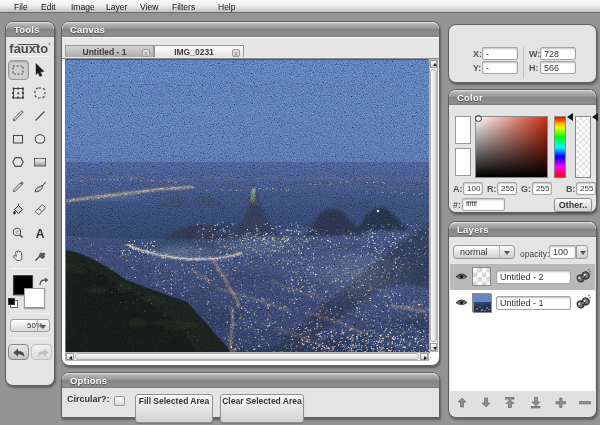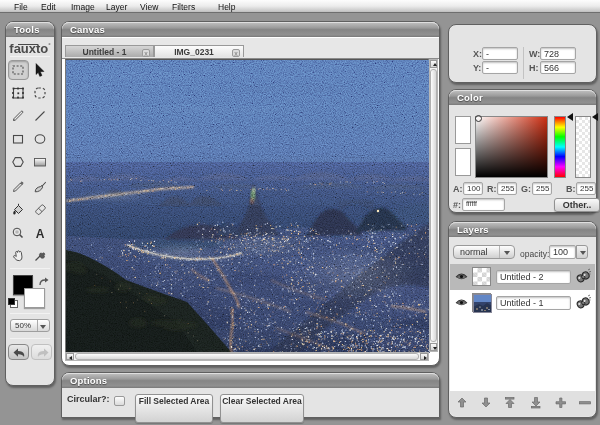--- a/index.html
+++ b/index.html
@@ -22,21 +22,21 @@
 #logo { position:absolute; top:19px; left:0; width:100%; text-align:center;
   font-family:"Liberation Sans",sans-serif; font-size:13px; font-weight:bold; color:#4a4a4a; letter-spacing:0; }
 #ovl { position:absolute; left:12px; top:2.5px; width:20px; height:1.5px; background:#4a4a4a; }
 #logo sup { font-size:6px; vertical-align:6px; }
 .tsep { position:absolute; left:4px; right:4px; height:1px; background:#c9c9c9; border-bottom:1px solid #f2f2f2; }
 #selTool { position:absolute; left:2px; top:38px; width:21px; height:20px; background:#d0d0d0;
   border:1px solid #999; border-radius:4px; box-shadow:inset 0 1px 2px rgba(0,0,0,0.25); }
 
 #fgsw { position:absolute; left:7px; top:253px; width:20px; height:20px; background:#000; border:1px solid #444; box-shadow:0 1px 1px rgba(0,0,0,0.3); }
 #bgsw { position:absolute; left:18px; top:266px; width:21px; height:20px; background:#fff; border:1px solid #9a9a9a; box-shadow:0 1px 1px rgba(0,0,0,0.3); }
-#zoomdd { position:absolute; left:4px; top:297px; width:40px; height:13px; background:linear-gradient(#fff,#d8d8d8); border:1px solid #9e9e9e; border-radius:3px; font-size:8px; color:#333; line-height:12px; padding-left:4px; }
+#zoomdd { position:absolute; left:4px; top:297px; width:40px; height:13px; background:linear-gradient(#fff,#d8d8d8); border:1px solid #9e9e9e; border-radius:3px; font-size:8px; color:#333; line-height:12px; padding-left:16px; }
 #zoomdd .arr { position:absolute; right:0; top:0; bottom:0; width:12px; border-left:1px solid #aaa; }
 .ubtn { position:absolute; width:21px; height:16px; border-radius:4px; }
 #undo { left:2px; top:322px; background:linear-gradient(#e8e8e8,#c4c4c4); border:1px solid #888; }
 #redo { left:25px; top:322px; background:linear-gradient(#f0f0f0,#dcdcdc); border:1px solid #c0c0c0; }
 
 #canvasP { left:61px; top:21px; width:379px; height:345px; background:#fff; }
 #tabbar { position:absolute; left:0px; right:0px; top:16px; height:21px; background:#e7e7e7; border-bottom:1px solid #8c8c8c; }
 .tab { position:absolute; top:7px; height:12px; font-size:8.5px; font-weight:bold; color:#3c3c3c; text-align:center; line-height:13px; padding-right:10px; }
 #tab1 { left:3px; width:89px; background:linear-gradient(#d6d6d6,#ababab); border:1px solid #999; border-bottom:none; }
 #tab2 { left:92px; width:90px; background:linear-gradient(#fcfcfc,#e3e3e3); border:1px solid #999; border-bottom:none; }
@@ -467,21 +467,21 @@
   <span class="lbl" style="left:4px;top:94px">A:</span>
   <span class="inp" style="left:14px;top:92px;width:20px;height:13px;font-size:8px">100</span>
   <span class="lbl" style="left:38px;top:94px">R:</span>
   <span class="inp" style="left:48px;top:92px;width:20px;height:13px;font-size:8px">255</span>
   <span class="lbl" style="left:72px;top:94px">G:</span>
   <span class="inp" style="left:83px;top:92px;width:20px;height:13px;font-size:8px">255</span>
   <span class="lbl" style="left:117px;top:94px">B:</span>
   <span class="inp" style="left:127px;top:92px;width:20px;height:13px;font-size:8px">255</span>
   <span class="lbl" style="left:4px;top:110px">#:</span>
   <span class="inp" style="left:13px;top:108px;width:43px;height:13px;font-size:7px">ffffff</span>
-  <span class="obtn" style="left:105px;top:108px;width:46px;height:14px">Other..</span>
+  <span class="obtn" style="left:105px;top:108px;width:38px;height:14px">Other..</span>
 </div>
 
 <div id="layers" class="panel">
   <div class="phead">Layers</div>
   <div id="blend">normal<span style="position:absolute;right:14px;top:0;bottom:0;width:1px;background:#b5b5b5"></span><span class="ddarr" style="right:4px;top:5px"></span></div>
   <span class="lbl" style="left:71px;top:26.5px;font-weight:normal;color:#444;font-size:8.5px">opacity:</span>
   <span class="inp" id="opin">100</span>
   <span id="oparr">
       <span class="ddarr" style="left:3px;top:5px"></span>
     </span>

